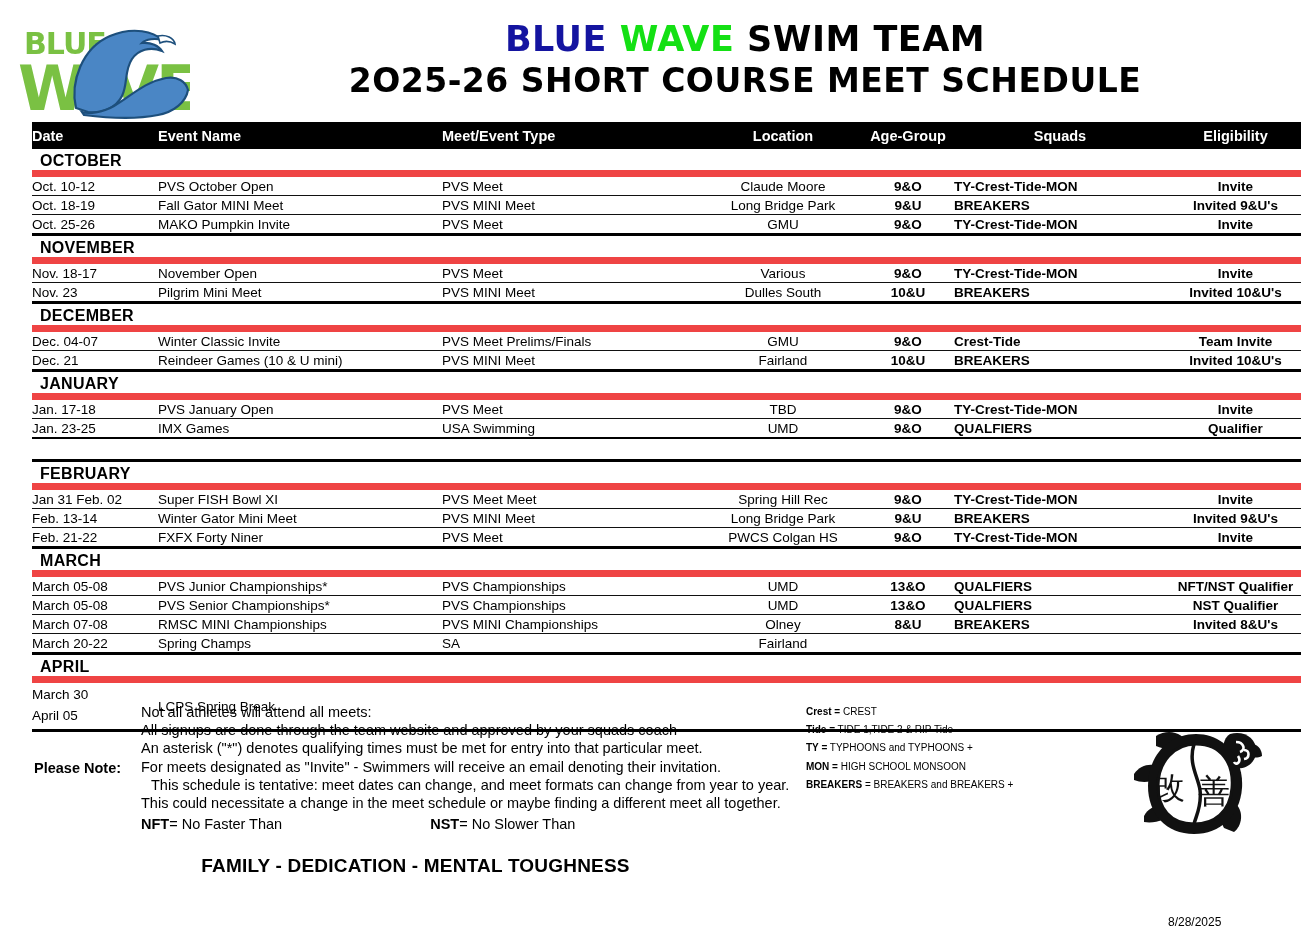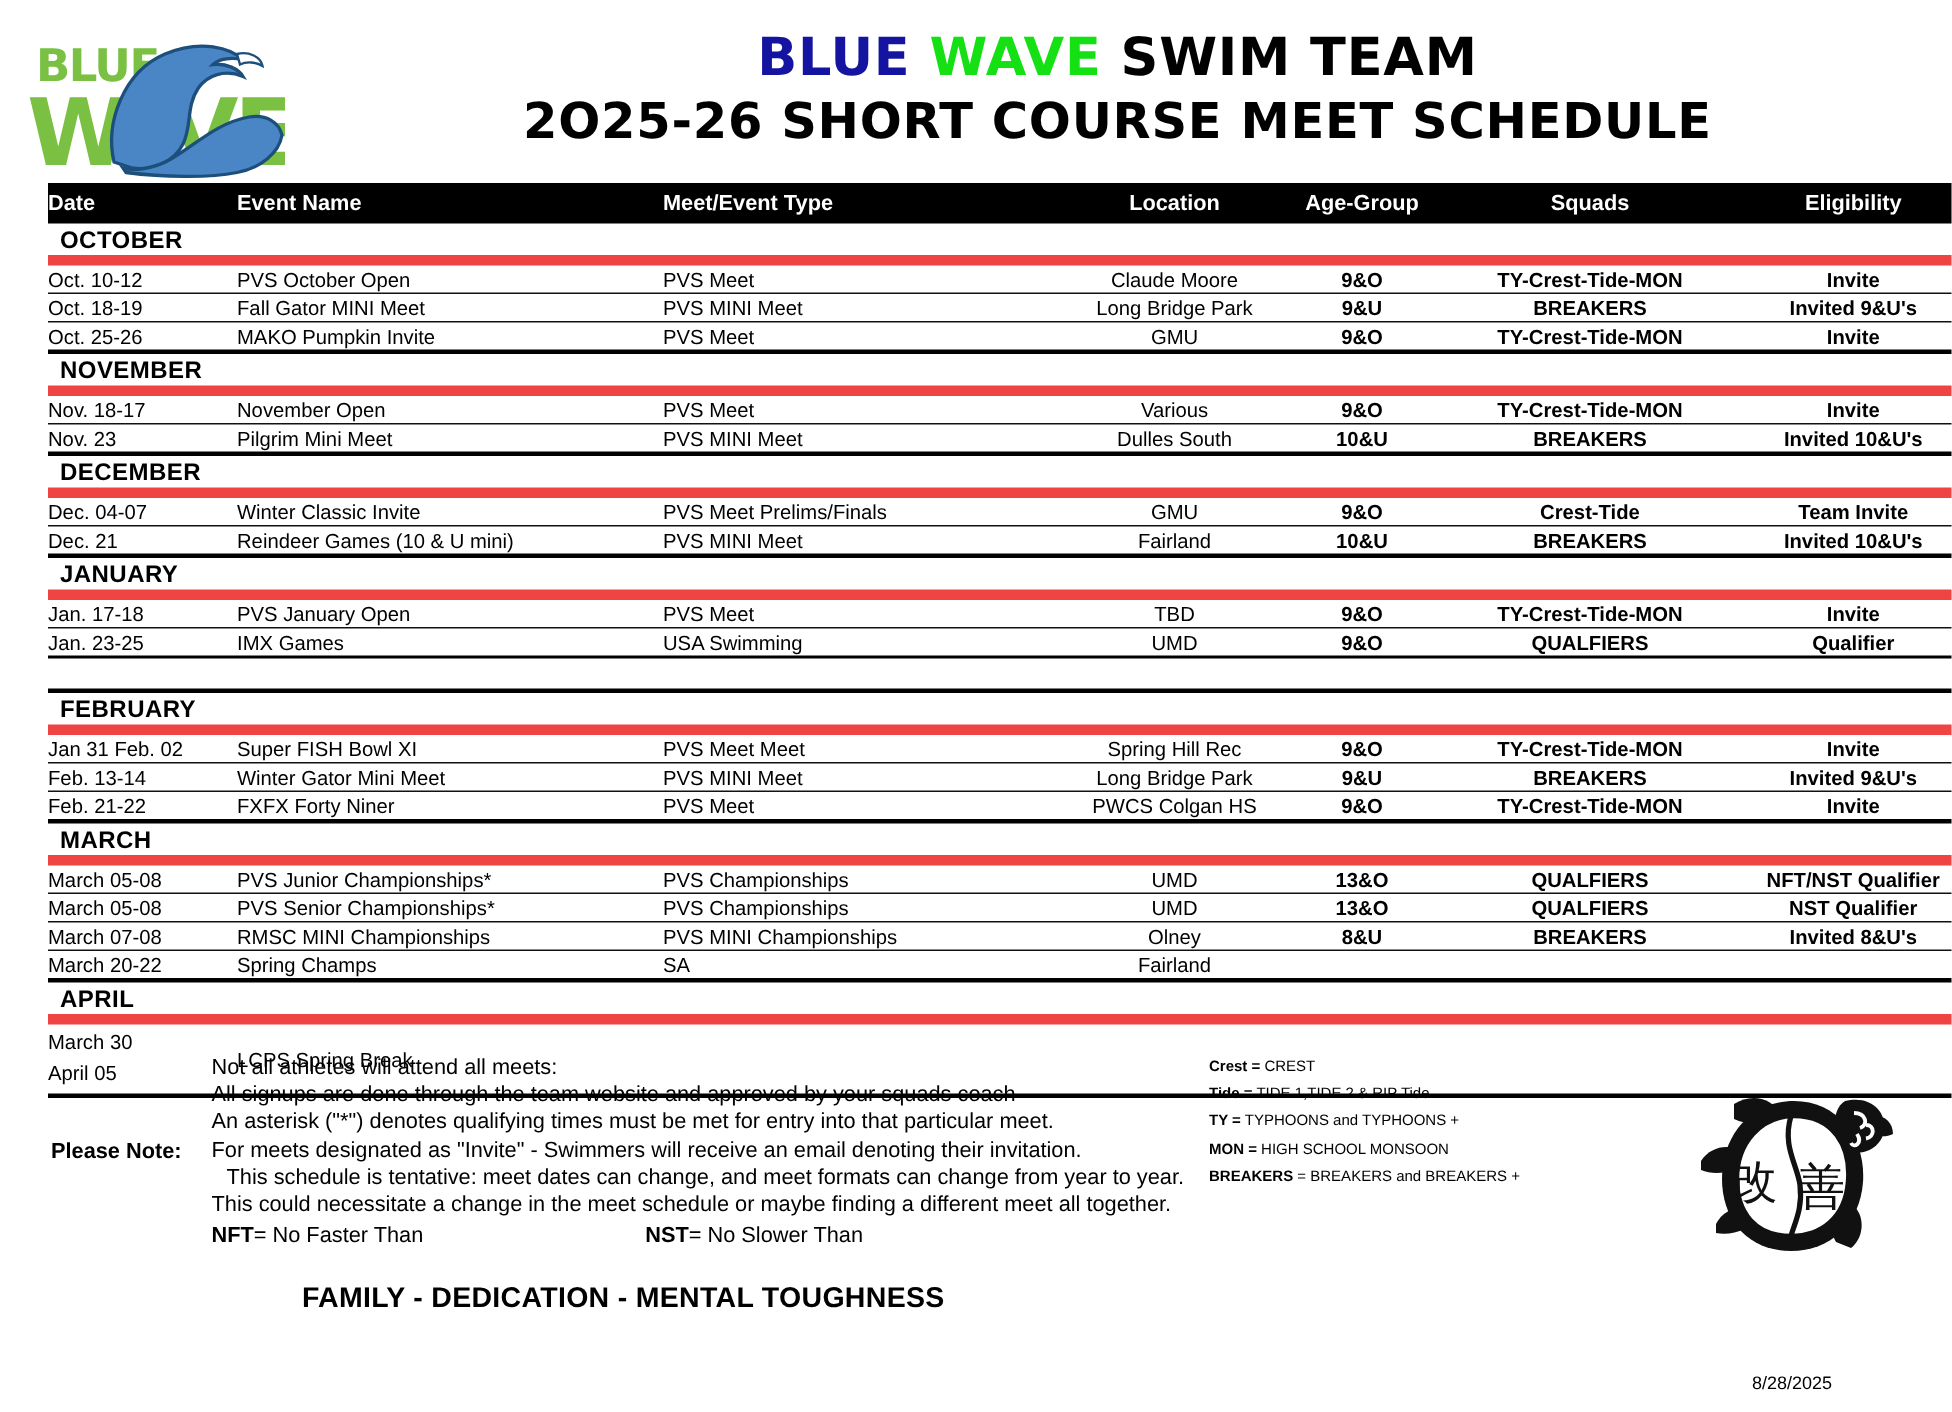--- a/index.html
+++ b/index.html
@@ -59,21 +59,21 @@
   
   tr.row td{
     font-size:13.5px;height:18px;vertical-align:middle;
     border-bottom:1.6px solid #111;
   }
   td.d-date{text-align:left;padding-left:8px;}
   td.d-event{text-align:left;padding-left:6px;}
   td.d-type{text-align:left;padding-left:6px;}
   td.d-loc{text-align:center;}
   td.d-age{text-align:center;font-weight:bold;}
-  td.d-squad{text-align:center;font-weight:bold;}
+  td.d-squad{font-weight:bold;}
   td.d-elig{text-align:center;font-weight:bold;}
 
   tr.blank td{height:20px;border-bottom:3px solid #000;border-top:2px solid #000;}
   tr.blank td.first{border-left:none;}
 
   tr.lastofmonth td{border-bottom:3px solid #000;}
 
   tr.tall td{height:46px;border-bottom:3px solid #000;}
   td.two-line{line-height:1.55;}
 

